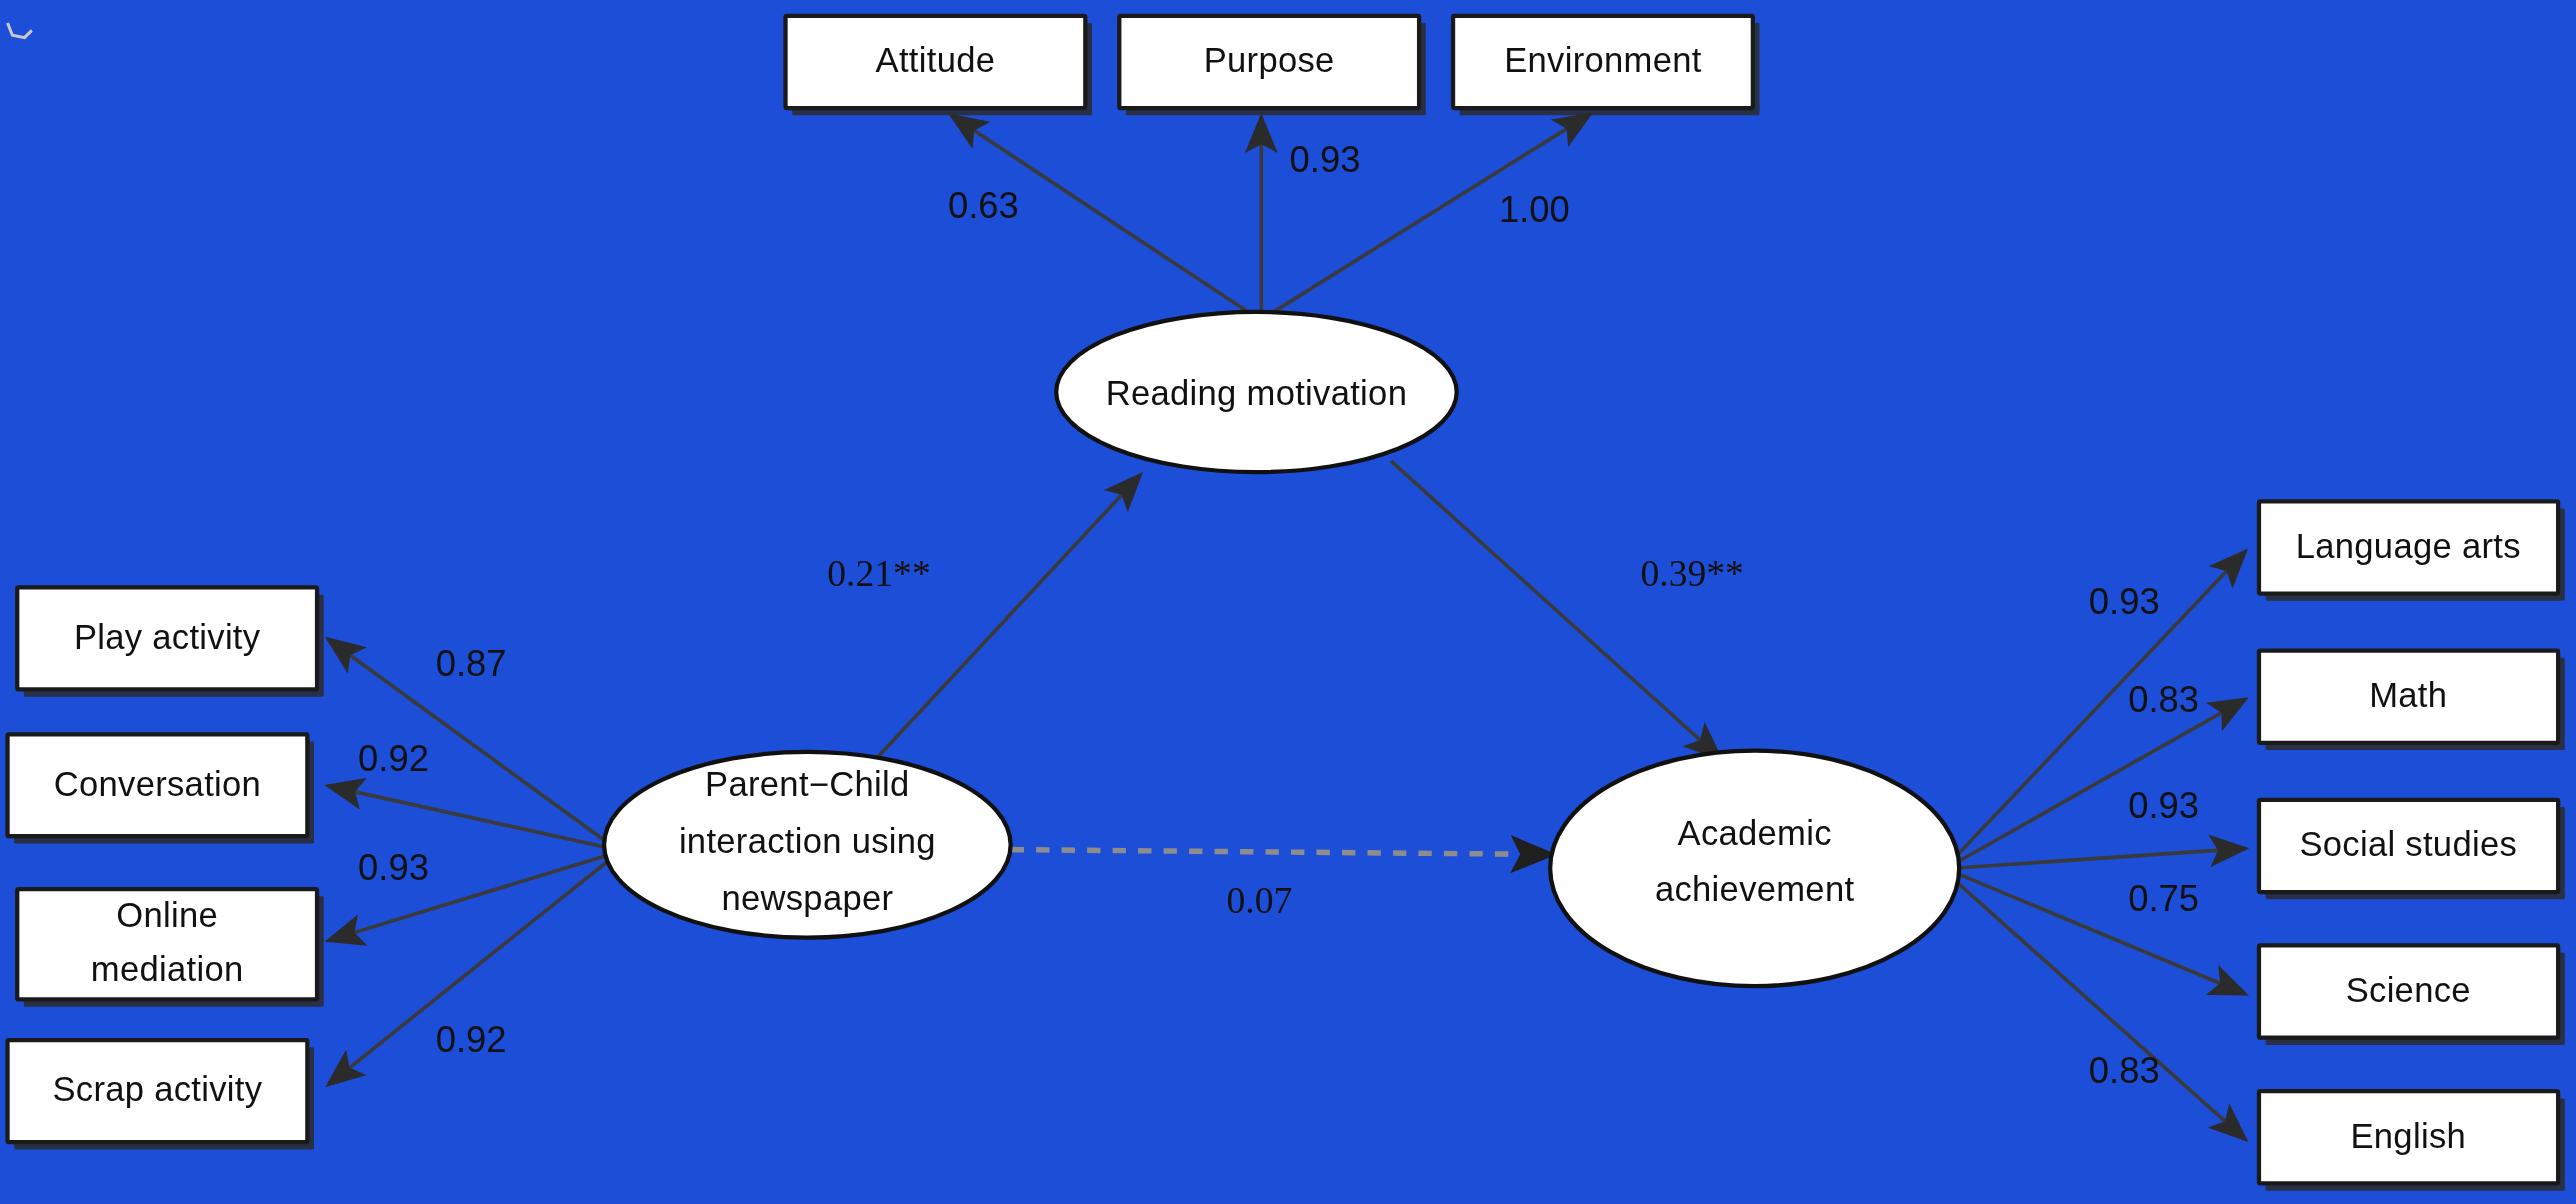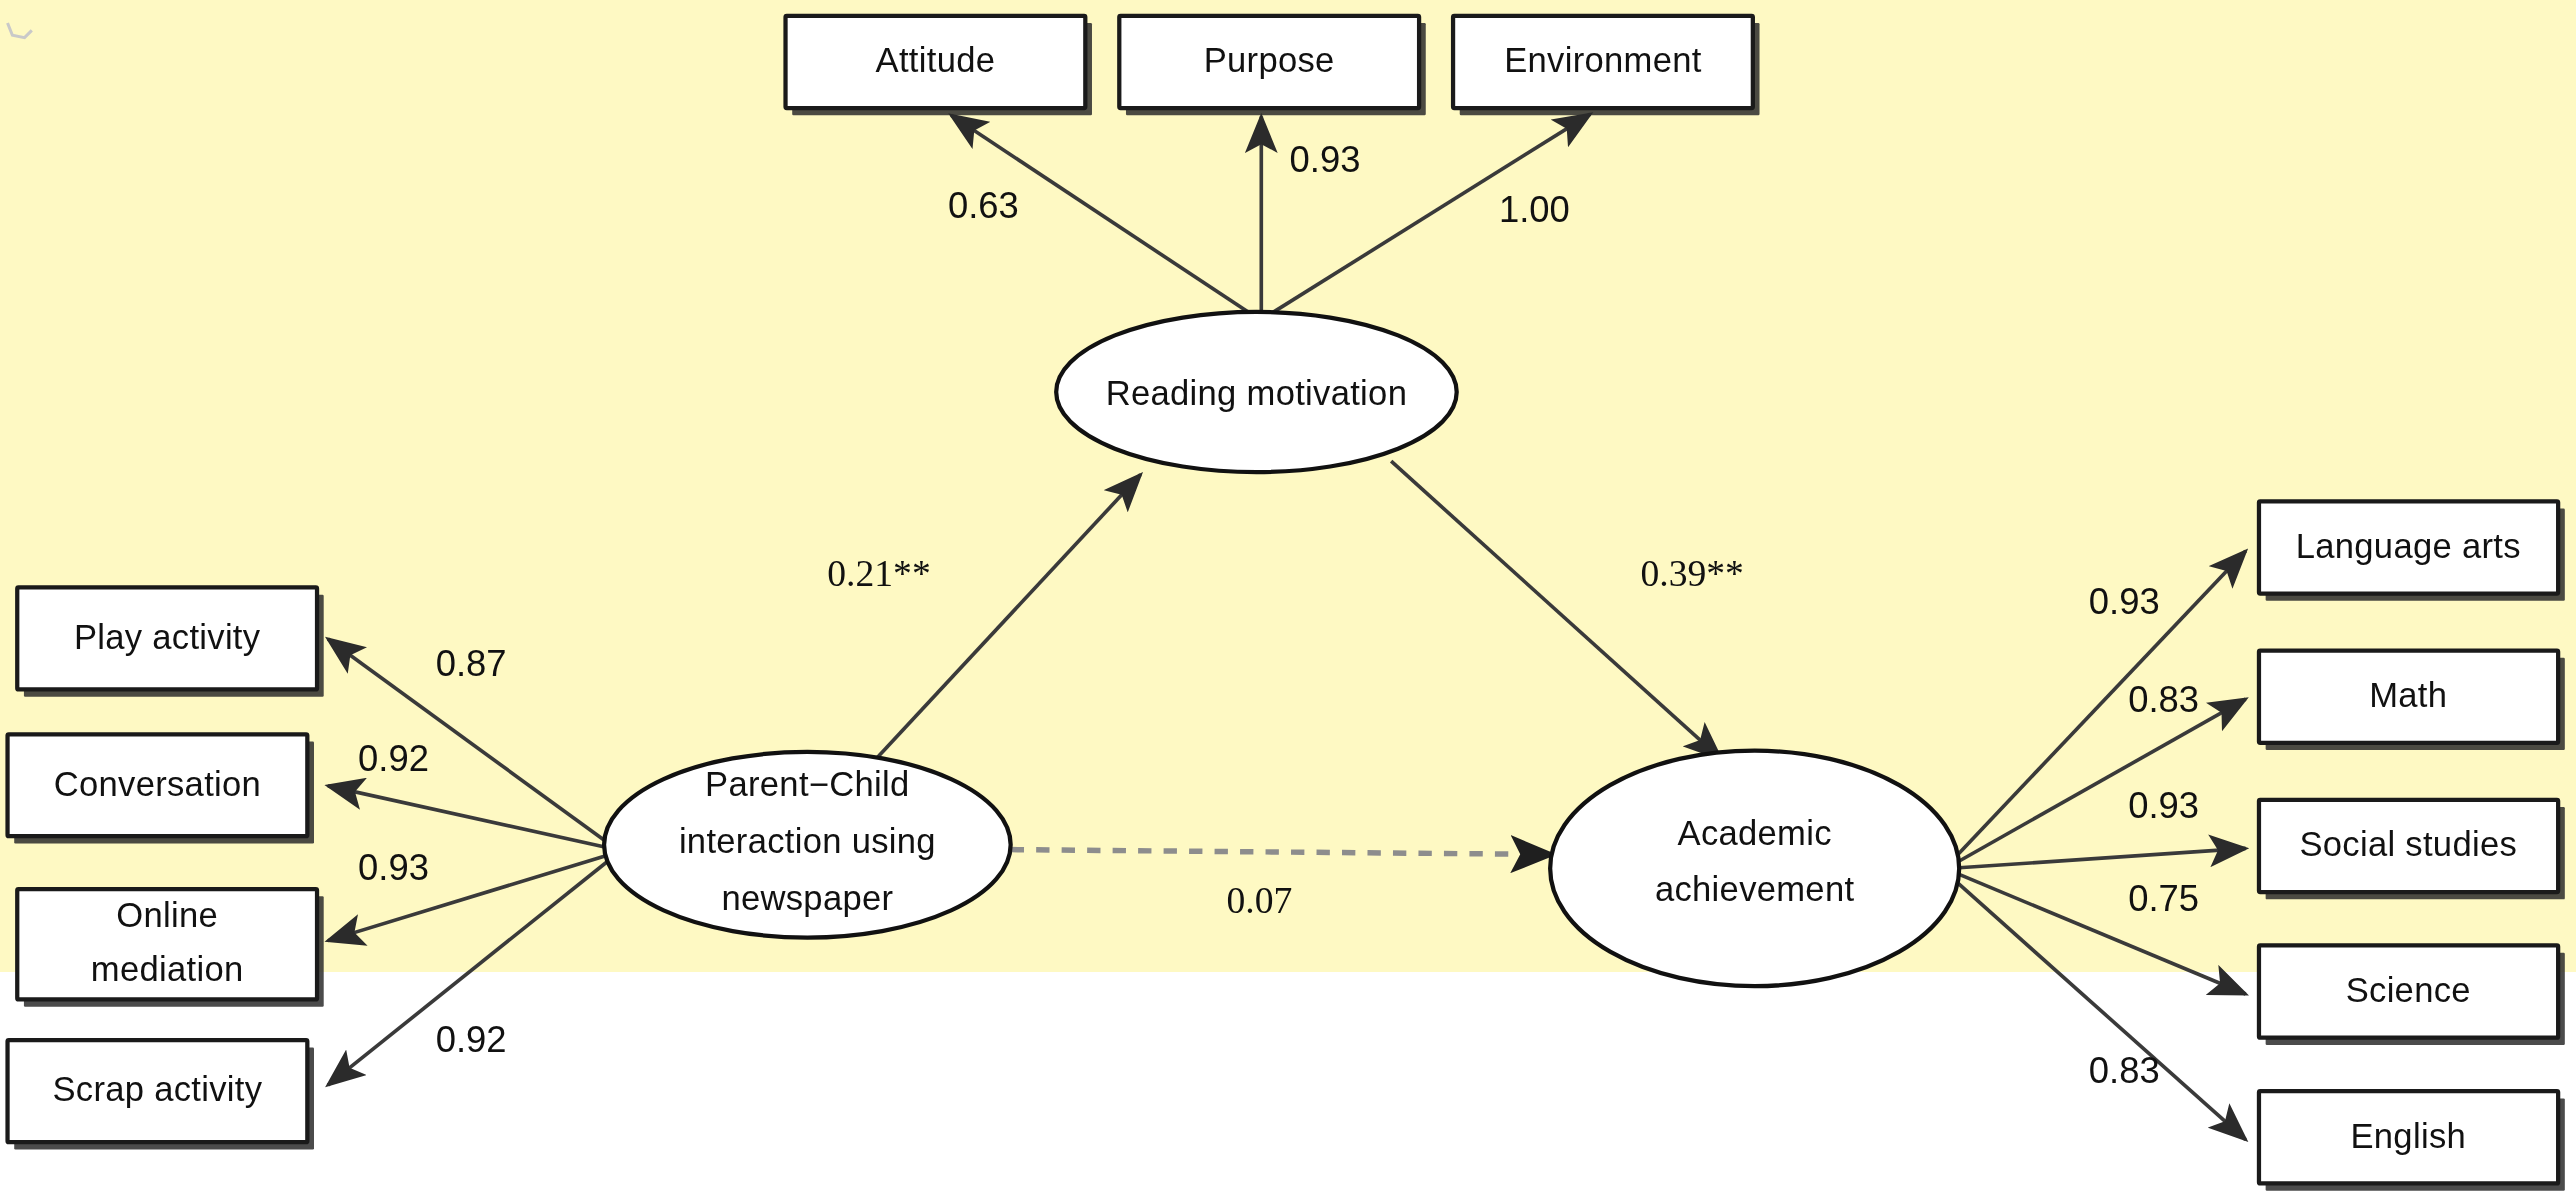--- a/index.html
+++ b/index.html
@@ -9,22 +9,22 @@
   }
   body {
     width: 2576px;
     height: 1204px;
     font-family: "Liberation Sans", sans-serif;
     overflow: hidden;
   }
   #diagram-root {
     position: relative;
     width: 2576px;
-    height: 972px;
-    background: #fef9c3;
+    height: 1204px;
+    background: #1d4ed8;
   }
   svg#sem-canvas {
     position: absolute;
     top: 0;
     left: 0;
     width: 2576px;
     height: 1204px;
     display: block;
   }
   .box-rect {

